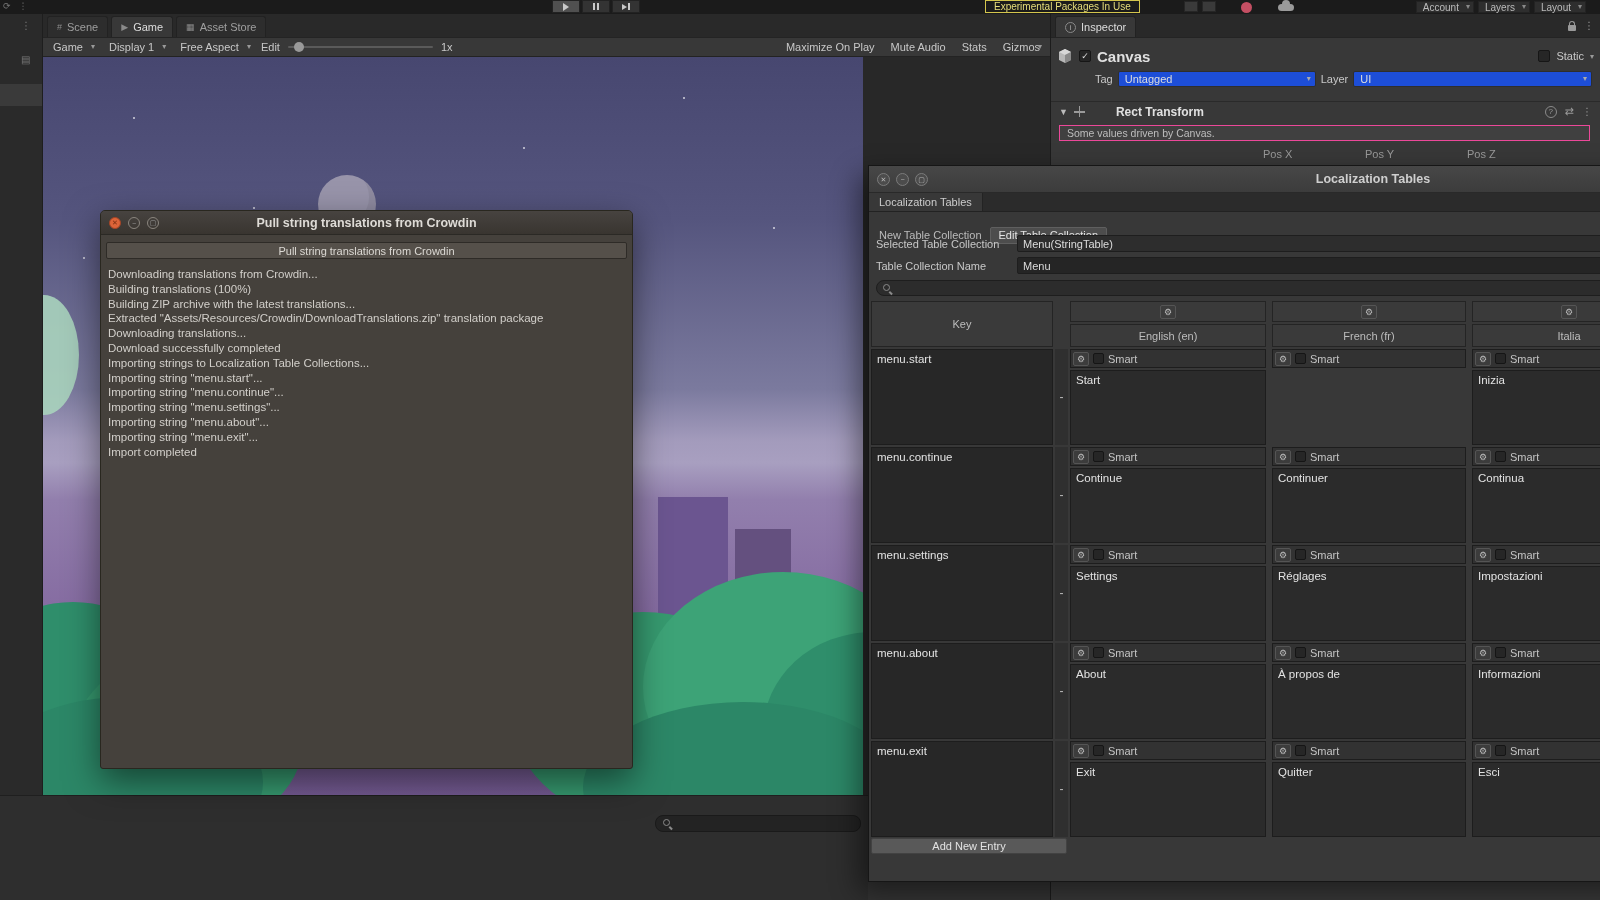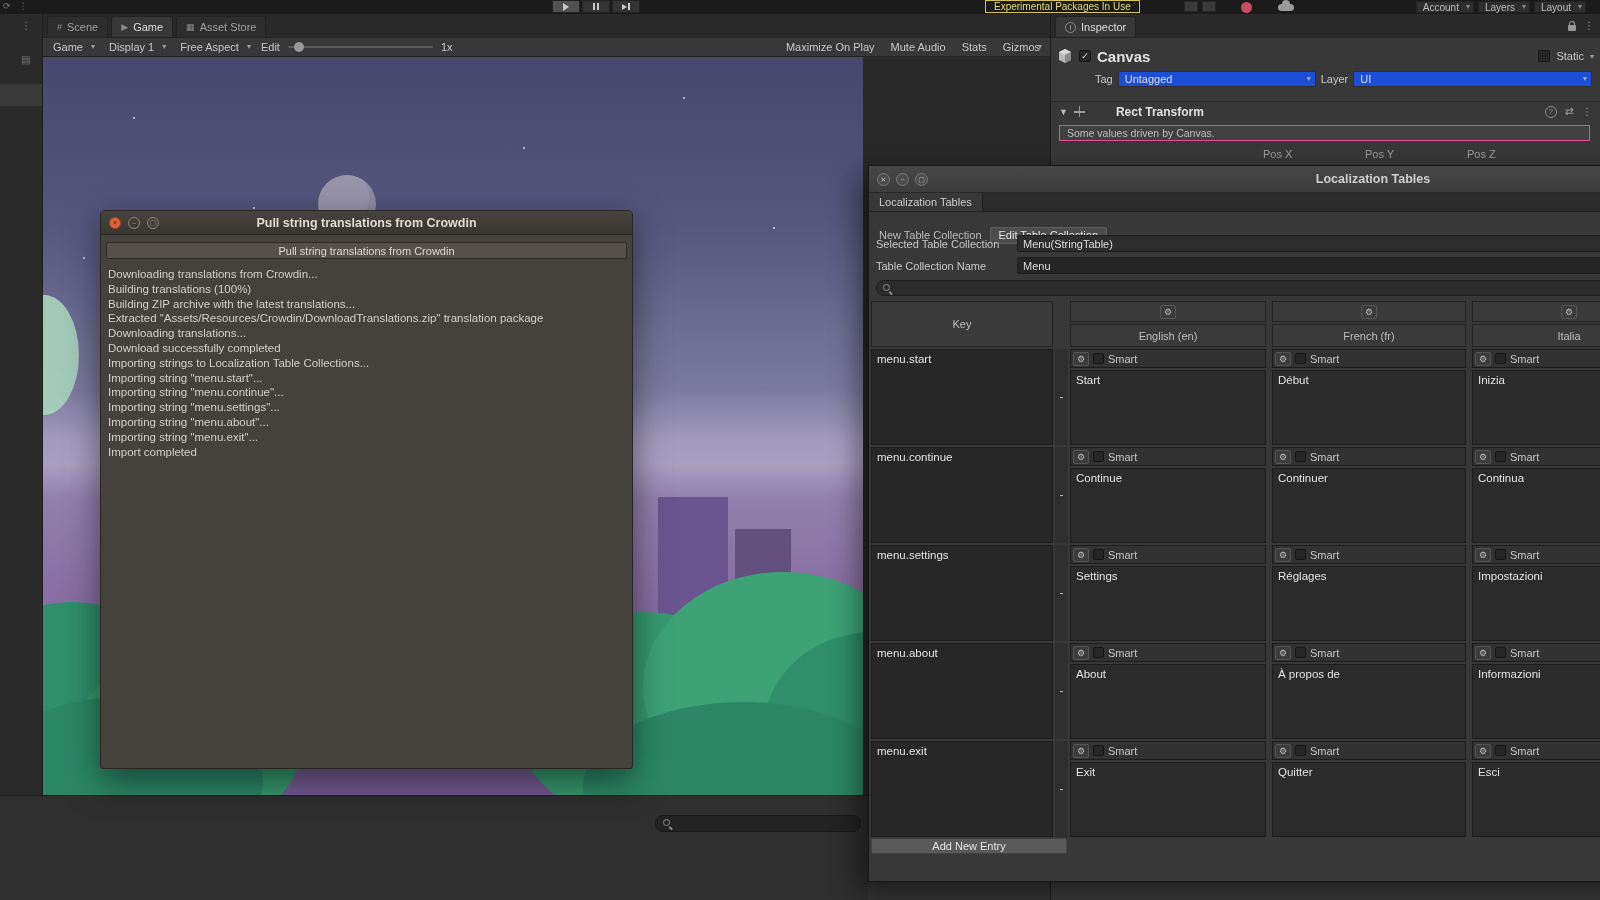--- a/index.html
+++ b/index.html
@@ -393,21 +393,20 @@
                 <span class="smart-label">Smart</span>
               </div>
               <div class="cell-value">Start</div>
             </div>
             <div class="lang-cell col-fr">
               <div class="cell-head">
                 <span class="smart-icon">⚙</span>
                 <span class="cb-s"></span>
                 <span class="smart-label">Smart</span>
               </div>
-              <div class="cell-value">Début</div>
             </div>
             <div class="lang-cell col-it">
               <div class="cell-head">
                 <span class="smart-icon">⚙</span>
                 <span class="cb-s"></span>
                 <span class="smart-label">Smart</span>
               </div>
               <div class="cell-value">Inizia</div>
             </div>
           </div>

